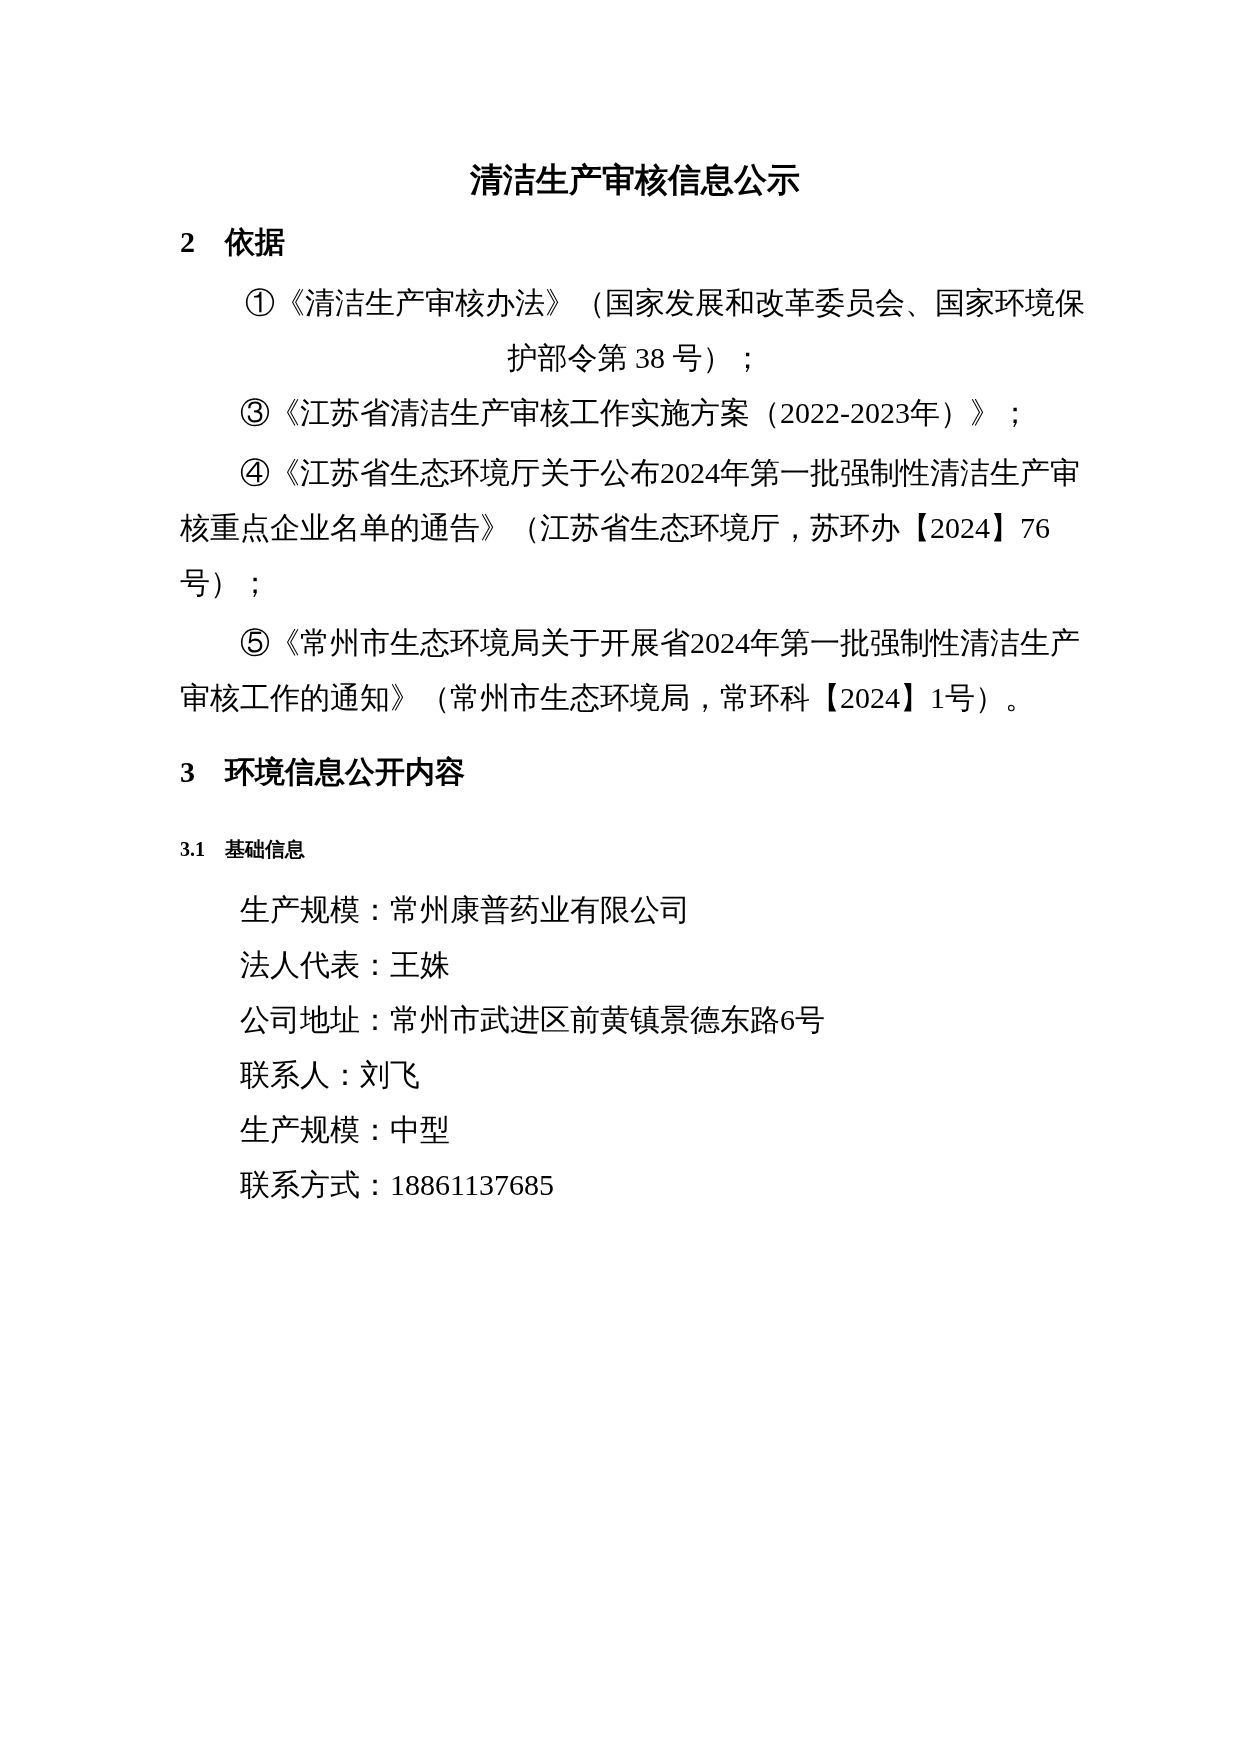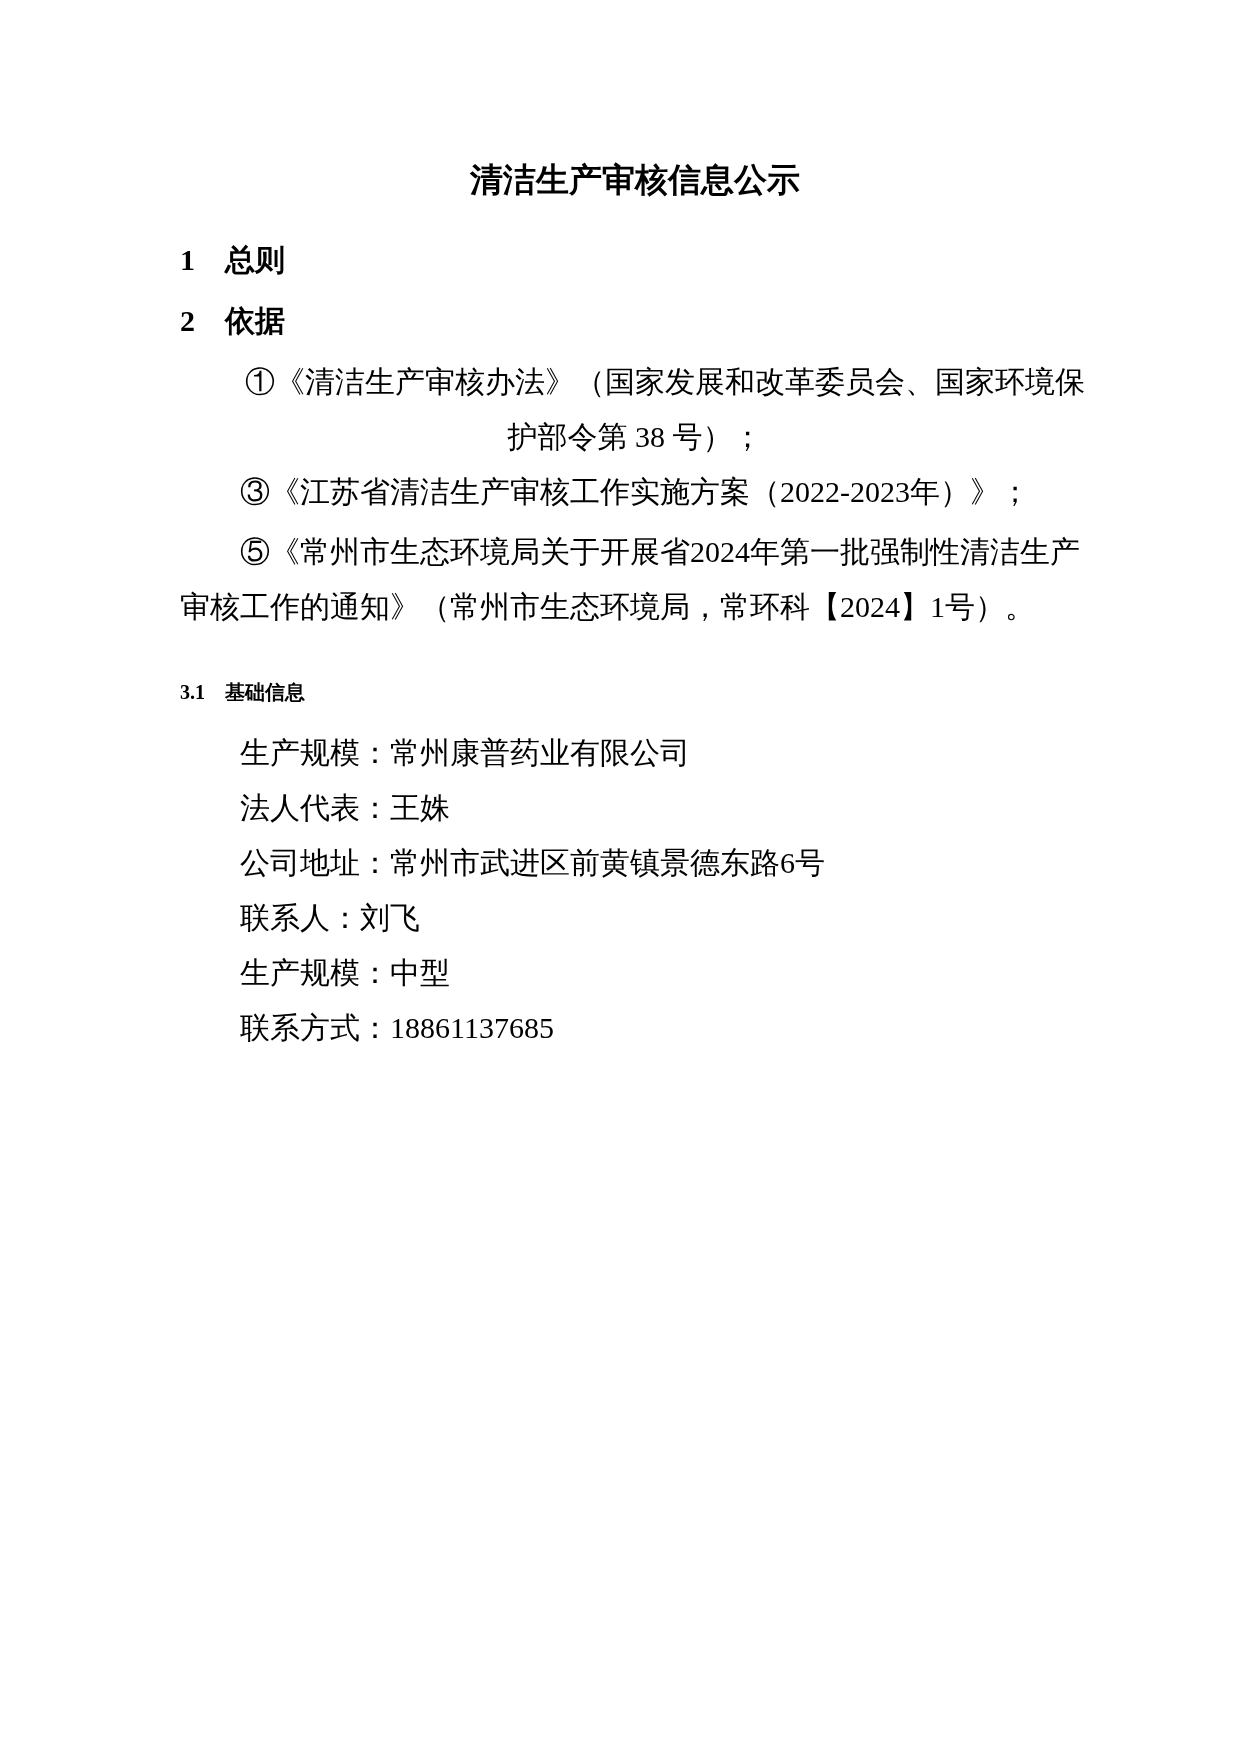--- a/index.html
+++ b/index.html
@@ -56,35 +56,38 @@
   #f1  { margin-top: 14px; }
 </style>
 </head>
 <body>
 
 <div class="page">
   <div class="content">
 
     <h1 class="doc-title">清洁生产审核信息公示</h1>
 
-    <h2 class="h2" id="s1h">1　总则</h2>
 
 
     <h2 class="h2" id="s2h">2　依据</h2>
 
     <p class="body" id="i1">①《清洁生产审核办法》（国家发展和改革委员会、国家环境保
 护部令第 38 号）；</p>
 
 
     <p class="body" id="i3">③《江苏省清洁生产审核工作实施方案（2022-2023年）》；</p>
 
+    <p class="body" id="i4">④《江苏省生态环境厅关于公布2024年第一批强制性清洁生产审
+核重点企业名单的通告》（江苏省生态环境厅，苏环办【2024】76
+号）；</p>
 
     <p class="body" id="i5">⑤《常州市生态环境局关于开展省2024年第一批强制性清洁生产
 审核工作的通知》（常州市生态环境局，常环科【2024】1号）。</p>
 
+    <h2 class="h2" id="s3h">3　环境信息公开内容</h2>
 
     <h3 class="h3" id="s31h">3.1　基础信息</h3>
 
     <p class="body" id="f1">生产规模：常州康普药业有限公司</p>
 
     <p class="body" id="f2">法人代表：王姝</p>
 
     <p class="body" id="f3">公司地址：常州市武进区前黄镇景德东路6号</p>
 
     <p class="body" id="f5">联系人：刘飞</p>

